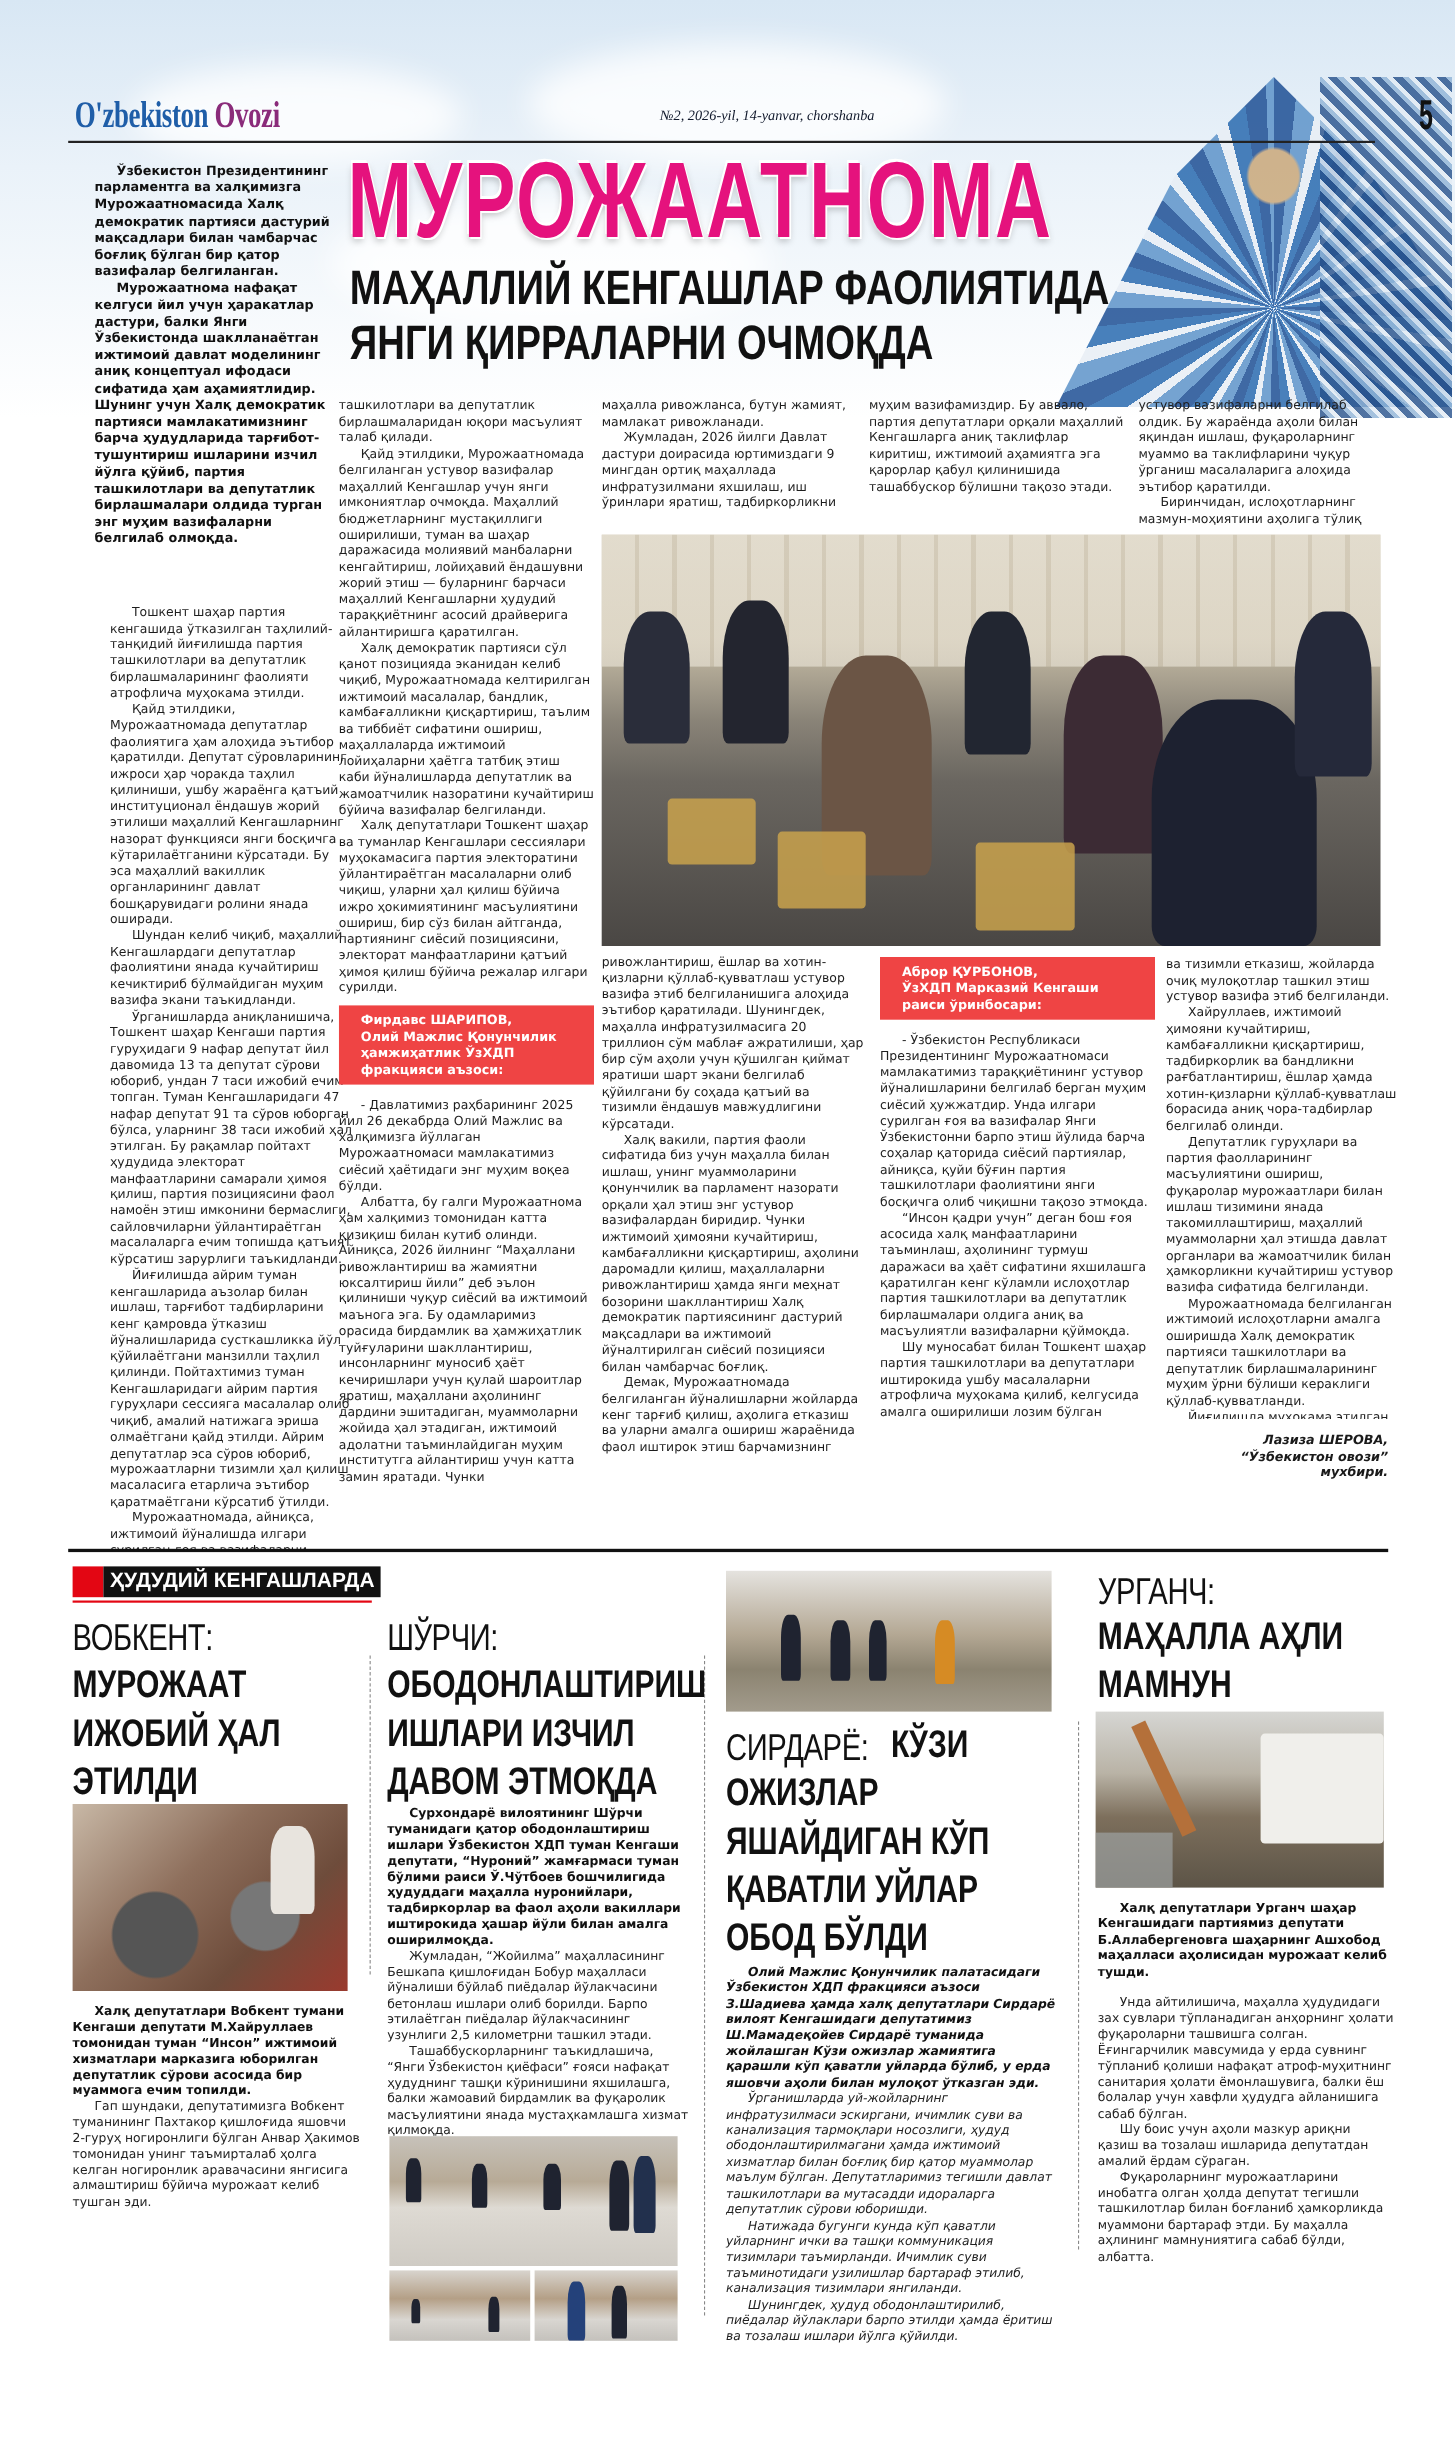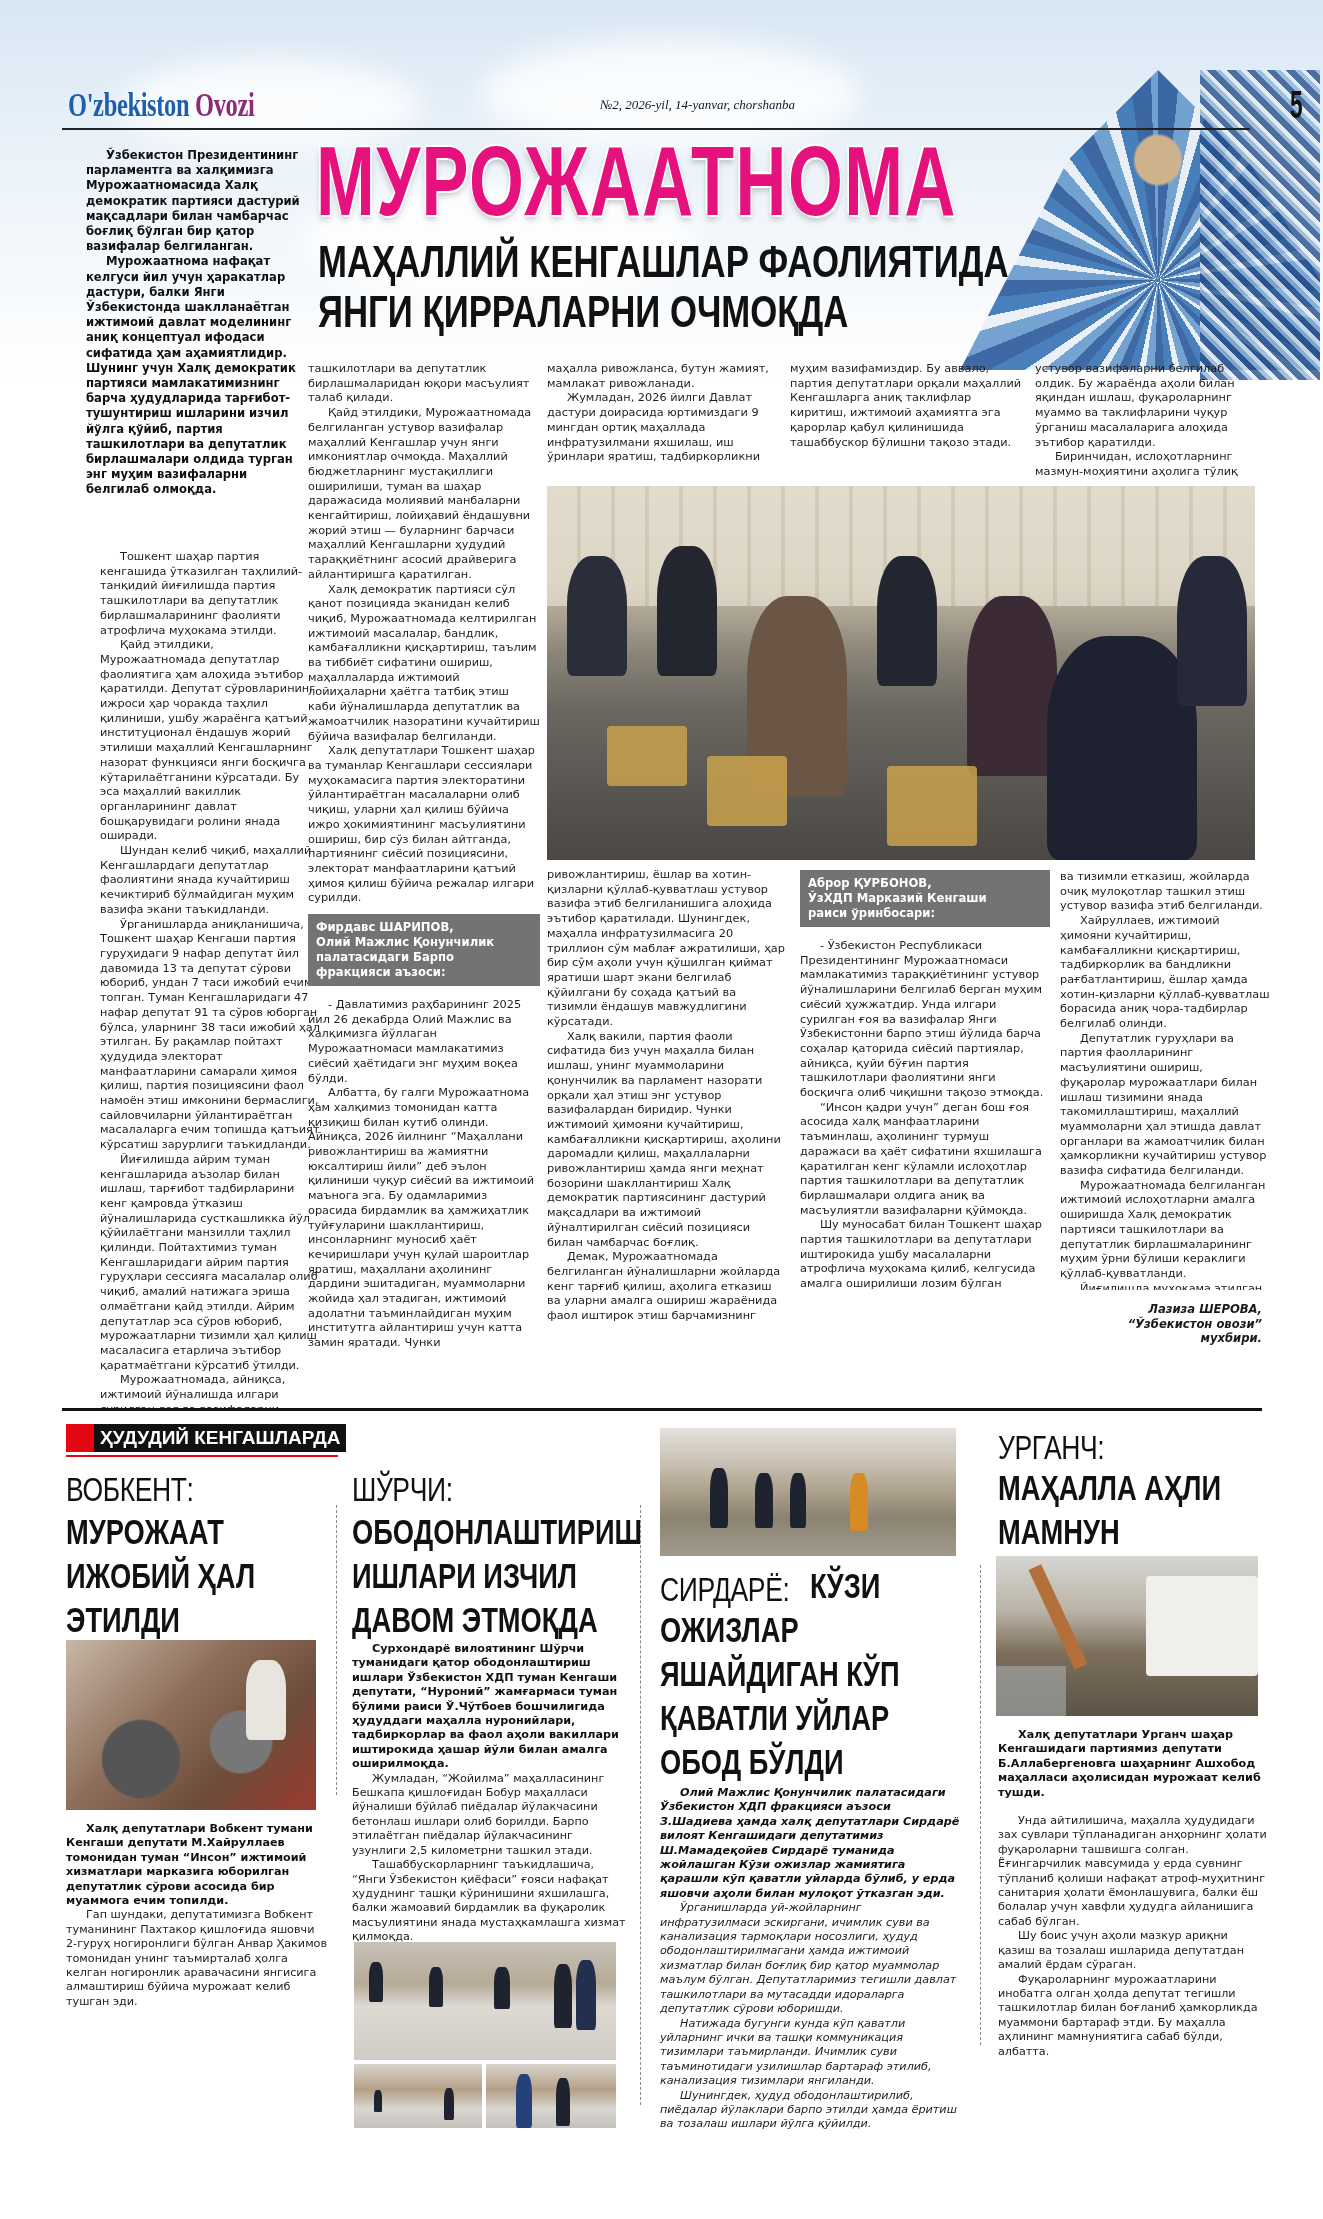--- a/index.html
+++ b/index.html
@@ -68,22 +68,22 @@
 
   
   .col {
     position: absolute; font-family: "DejaVu Sans", sans-serif; font-size: 11.3px; line-height: 14.7px;
     color: #1e1e1e; overflow: hidden;
   }
   .col p { text-indent: 20px; }
   .col p.noindent { text-indent: 0; }
 
   .quote-box {
-    background: #737373; color: #fff; font-weight: bold; font-size: 11.6px; line-height: 15px;
-    padding: 6px 8px 6px 8px; margin: 8px 0 12px 0;
+    background: #ef4444; color: #fff; font-weight: bold; font-size: 11.6px; line-height: 15px;
+    padding: 6px 8px 6px 20px; margin: 8px 0 12px 0;
   }
   .quote-box div { white-space: nowrap; }
 
   .photo-main {
     position: absolute; left: 547px; top: 486px; width: 708px; height: 374px; overflow: hidden;
     background: linear-gradient(180deg, #d9d2c2 0%, #c9bfa8 25%, #8a8478 45%, #6a6660 60%, #4a4744 100%);
   }
   .photo-main .wall { position: absolute; left: 0; top: 0; width: 100%; height: 120px; background: repeating-linear-gradient(90deg, #e6e0d2 0 30px, #d2c9b6 30px 34px); opacity: 0.7; }
   .photo-main .person { position: absolute; border-radius: 40% 40% 8% 8%; }
   .photo-main .chair { position: absolute; background: #c9a24c; border-radius: 4px; opacity: 0.85; }
@@ -164,21 +164,21 @@
 </div>
 
 <div class="col" style="left:308px;top:362px;width:232px;height:1045px;">
   <p class="noindent">ташкилотлари ва депутатлик бирлашмаларидан юқори масъулият талаб қилади.</p>
   <p>Қайд этилдики, Мурожаатномада белгиланган устувор вазифалар маҳаллий Кенгашлар учун янги имкониятлар очмоқда. Маҳаллий бюджетларнинг мустақиллиги оширилиши, туман ва шаҳар даражасида молиявий манбаларни кенгайтириш, лойиҳавий ёндашувни жорий этиш — буларнинг барчаси маҳаллий Кенгашларни ҳудудий тараққиётнинг асосий драйверига айлантиришга қаратилган.</p>
   <p>Халқ демократик партияси сўл қанот позицияда эканидан келиб чиқиб, Мурожаатномада келтирилган ижтимоий масалалар, бандлик, камбағалликни қисқартириш, таълим ва тиббиёт сифатини ошириш, маҳаллаларда ижтимоий лойиҳаларни ҳаётга татбиқ этиш каби йўналишларда депутатлик ва жамоатчилик назоратини кучайтириш бўйича вазифалар белгиланди.</p>
   <p>Халқ депутатлари Тошкент шаҳар ва туманлар Кенгашлари сессиялари муҳокамасига партия электоратини ўйлантираётган масалаларни олиб чиқиш, уларни ҳал қилиш бўйича ижро ҳокимиятининг масъулиятини ошириш, бир сўз билан айтганда, партиянинг сиёсий позициясини, электорат манфаатларини қатъий ҳимоя қилиш бўйича режалар илгари сурилди.</p>
   <div class="quote-box">
     <div>Фирдавс ШАРИПОВ,</div>
     <div>Олий Мажлис Қонунчилик</div>
-    <div>палатасидаги Барпо</div>
+    <div>ҳамжиҳатлик ЎзХДП</div>
     <div>фракцияси аъзоси:</div>
   </div>
   <p>- Давлатимиз раҳбарининг 2025 йил 26 декабрда Олий Мажлис ва халқимизга йўллаган Мурожаатномаси мамлакатимиз сиёсий ҳаётидаги энг муҳим воқеа бўлди.</p>
   <p>Албатта, бу галги Мурожаатнома ҳам халқимиз томонидан катта қизиқиш билан кутиб олинди. Айниқса, 2026 йилнинг “Маҳаллани ривожлантириш ва жамиятни юксалтириш йили” деб эълон қилиниши чуқур сиёсий ва ижтимоий маънога эга. Бу одамларимиз орасида бирдамлик ва ҳамжиҳатлик туйғуларини шакллантириш, инсонларнинг муносиб ҳаёт кечиришлари учун қулай шароитлар яратиш, маҳаллани аҳолининг дардини эшитадиган, муаммоларни жойида ҳал этадиган, ижтимоий адолатни таъминлайдиган муҳим институтга айлантириш учун катта замин яратади. Чунки</p>
 </div>
 
 <div class="col" style="left:547px;top:362px;width:232px;height:122px;">
   <p class="noindent">маҳалла ривожланса, бутун жамият, мамлакат ривожланади.</p>
   <p>Жумладан, 2026 йилги Давлат дастури доирасида юртимиздаги 9 мингдан ортиқ маҳаллада инфратузилмани яхшилаш, иш ўринлари яратиш, тадбиркорликни</p>
 </div>

